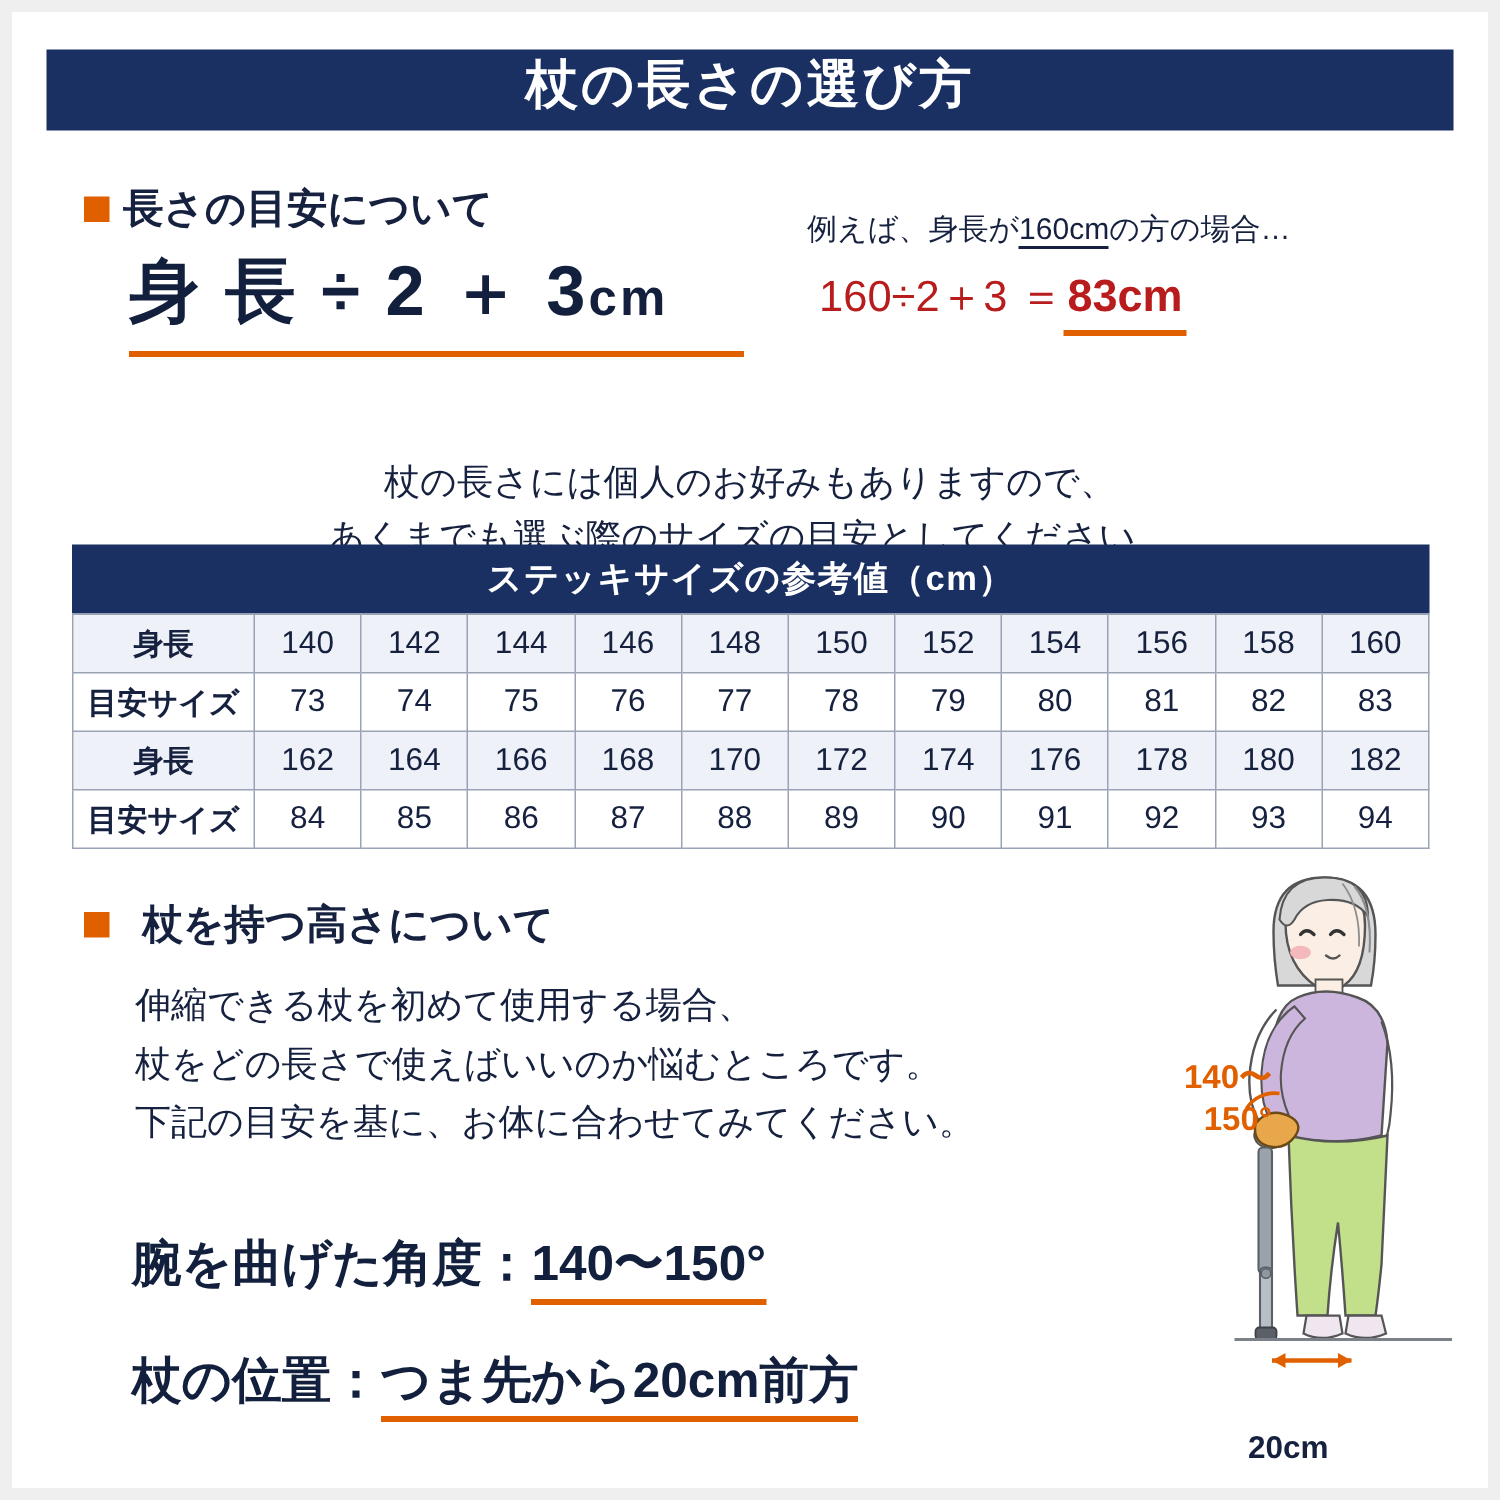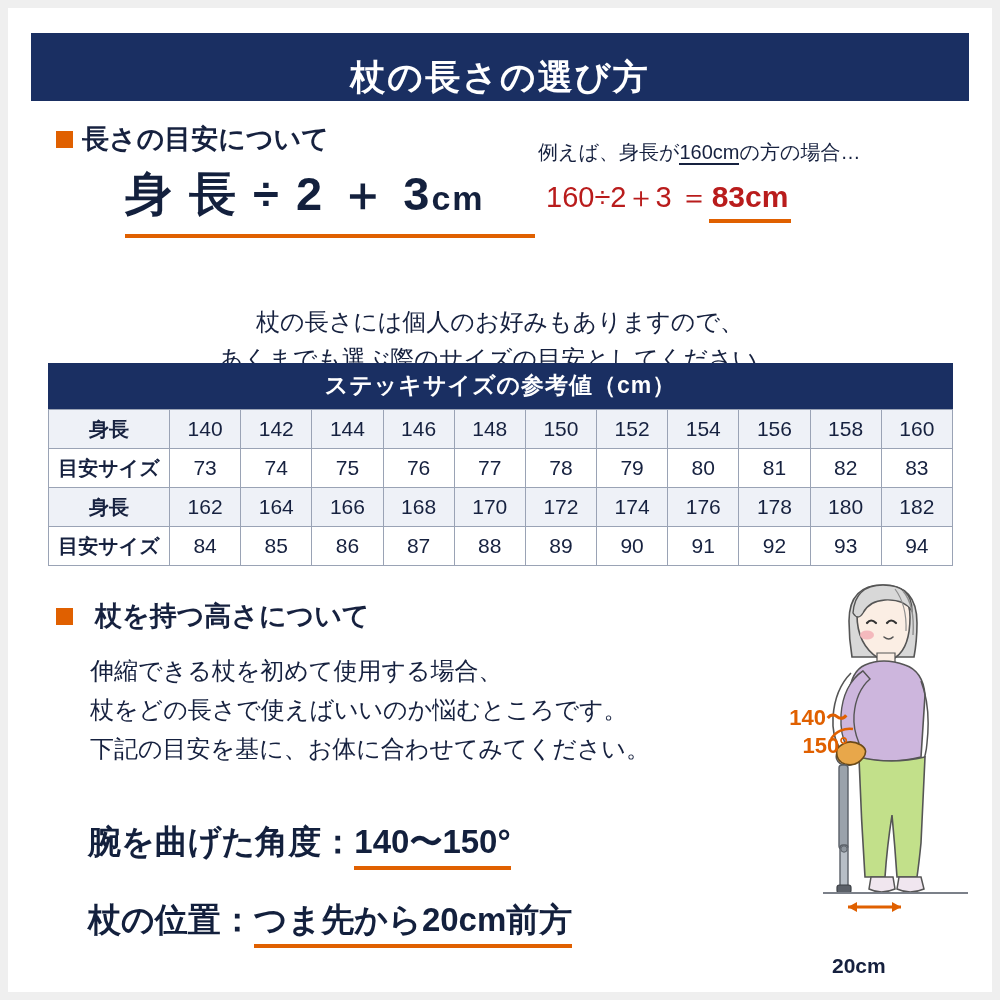--- a/index.html
+++ b/index.html
@@ -27,24 +27,24 @@
     width: 984px;
     height: 984px;
   }
 
   
   .title-bar {
     position: absolute;
     left: 23px;
     top: 25px;
     width: 938px;
-    height: 68px;
+    height: 54px;
     background: #1a2f62;
     display: flex;
-    align-items: flex-end;
+    align-items: flex-start;
     justify-content: center;
   }
   .title-bar .title-text {
     color: #ffffff;
     font-size: 35px;
     font-weight: bold;
     letter-spacing: 2px;
   }
 
   
@@ -72,21 +72,20 @@
     position: absolute;
     left: 78px;
     top: 155px;
     font-size: 47px;
     font-weight: bold;
     color: #13203d;
     letter-spacing: 2px;
     border-bottom: 4px solid #e06000;
     padding-bottom: 8px;
     width: 410px;
-    margin-left: 39px;
   }
   .formula .cm { font-size: 34px; }
 
   
   .ex-line1 {
     position: absolute;
     left: 530px;
     top: 131px;
     font-size: 20px;
     color: #16213f;

